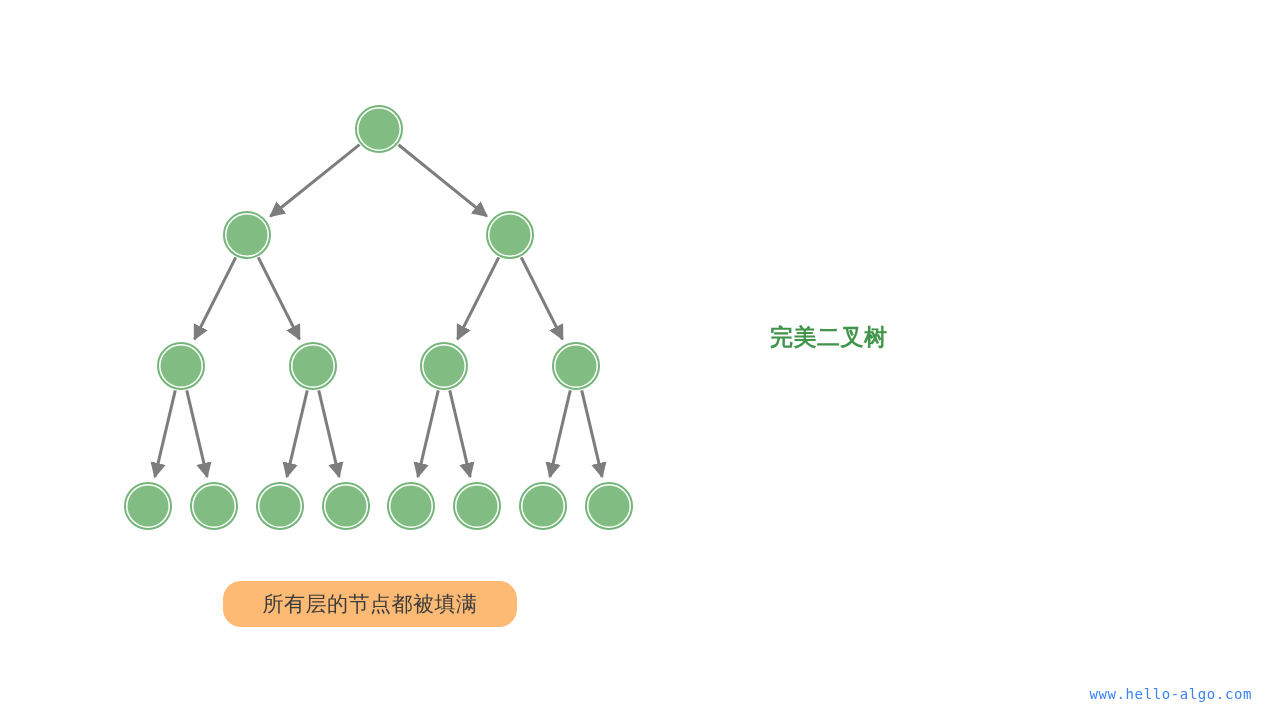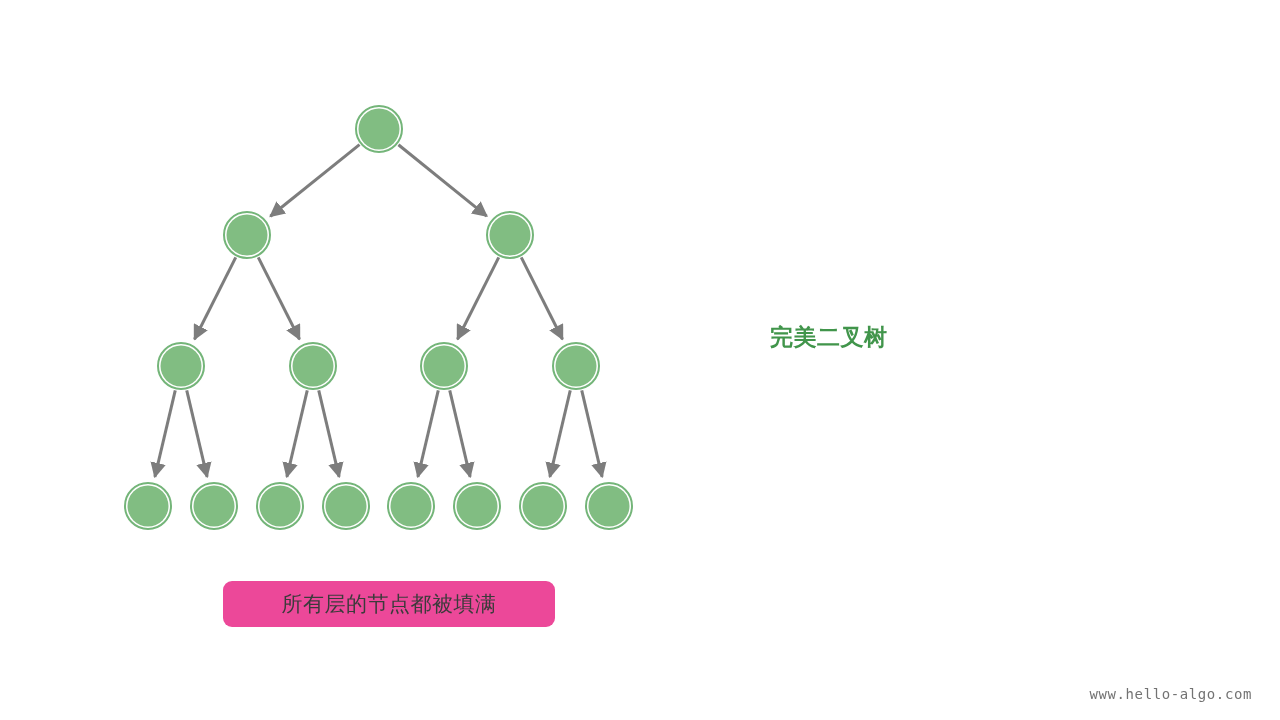--- a/index.html
+++ b/index.html
@@ -61,43 +61,43 @@
     font-weight: bold;
     font-size: 22px;
     color: #41954b;
   }
 
   
   .caption-pill {
     position: absolute;
     left: 223px;
     top: 581px;
-    width: 332px;
+    width: 294px;
     height: 46px;
-    background: #ec4899;
-    border-radius: 9px;
+    background: #fdba74;
+    border-radius: 18px;
     display: flex;
     align-items: center;
     justify-content: center;
   }
   .caption-pill span {
     font-family: "DejaVu Sans", "Liberation Sans", sans-serif;
     font-size: 21px;
     color: #3b3b3b;
     letter-spacing: 0.5px;
   }
 
   
   .watermark {
     position: absolute;
     right: 28px;
     bottom: 18px;
     font-family: "DejaVu Sans Mono", "Liberation Mono", monospace;
     font-size: 14px;
-    color: #737373;
+    color: #3b82f6;
     letter-spacing: 0.6px;
   }
 </style>
 </head>
 <body>
 
 <svg id="canvas" viewBox="0 0 1280 720" xmlns="http://www.w3.org/2000/svg">
   <defs>
     <marker id="arrowhead" viewBox="0 0 10 10" refX="9" refY="5" markerWidth="5.2" markerHeight="5.2" orient="auto-start-reverse">
       <path d="M 0 0 L 10 5 L 0 10 z" fill="#7d7d7d"></path>

